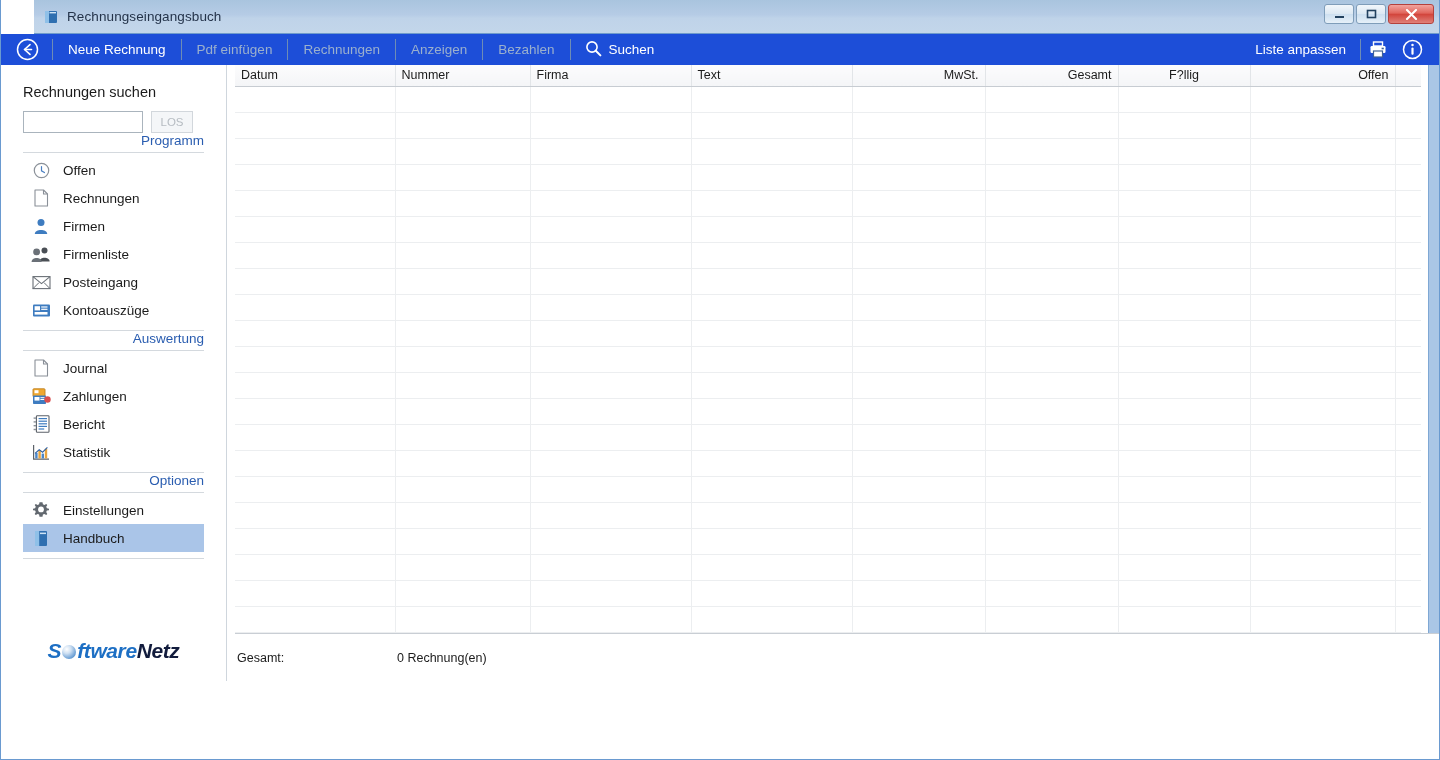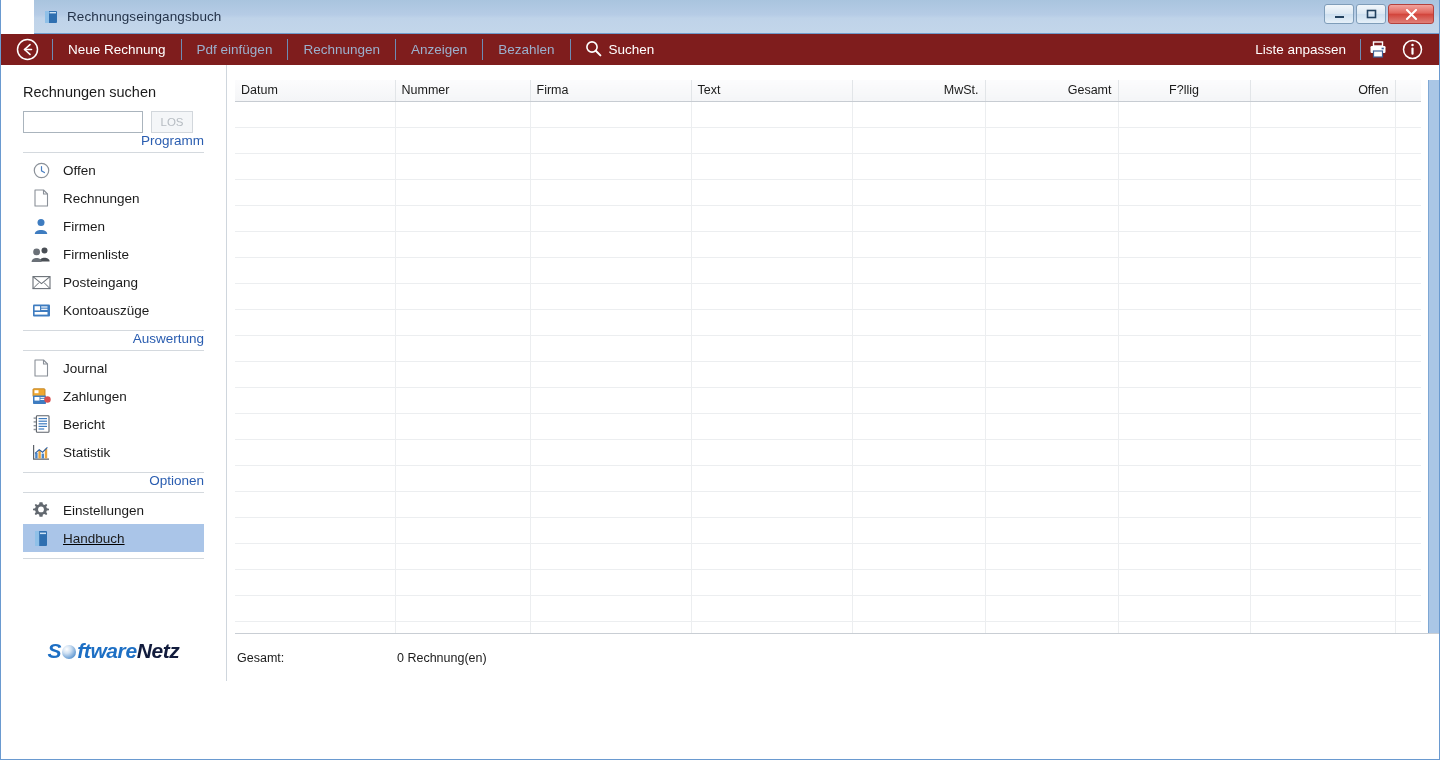--- a/index.html
+++ b/index.html
@@ -49,21 +49,21 @@
   .winbtn.close {
     width: 46px;
     border-color: #b4413c;
     background: linear-gradient(to bottom,#f2a49e 0%,#e1655c 45%,#d2453c 52%,#e08079 100%);
   }
   .winbtn svg { display: block; }
 
   
   #toolbar {
     height: 31px;
-    background: #7f1d1d;
+    background: #1d4ed8;
     display: flex; align-items: center;
     position: relative;
     color: #ffffff;
   }
   #backbtn {
     width: 26px; height: 26px; margin-left: 13px;
     display: flex; align-items: center; justify-content: center;
     cursor: pointer;
   }
   .tb-sep {
@@ -151,21 +151,21 @@
   }
   .nav-list { margin-top: 3px; }
   .nav-item {
     display: flex; align-items: center;
     height: 28px;
     padding-left: 22px;
     cursor: pointer;
     margin: 0 22px 0 22px;
     padding-left: 0;
   }
-  .nav-item.selected { background: #aac5e8; text-decoration: underline; }
+  .nav-item.selected { background: #aac5e8; }
   .nav-icon {
     width: 22px; height: 20px;
     margin-left: 7px; margin-right: 11px;
     display: flex; align-items: center; justify-content: center;
     flex: 0 0 22px;
   }
   .nav-label { font-size: 13.5px; color: #1b1b1b; }
 
   #logo-wrap {
     position: absolute;
@@ -197,21 +197,20 @@
     background: #ffffff;
     display: flex; flex-direction: column;
   }
   #page-title {
     font-size: 19px;
     color: #1b1b1b;
     margin: 19px 0 0 21px;
   }
 
   #table-wrap {
-    margin-top: 15px;
     flex: 1 1 auto;
     position: relative;
     display: flex; flex-direction: column;
     overflow: hidden;
   }
   table.grid {
     border-collapse: collapse;
     table-layout: fixed;
     width: 1186px;
     margin-left: 8px;

